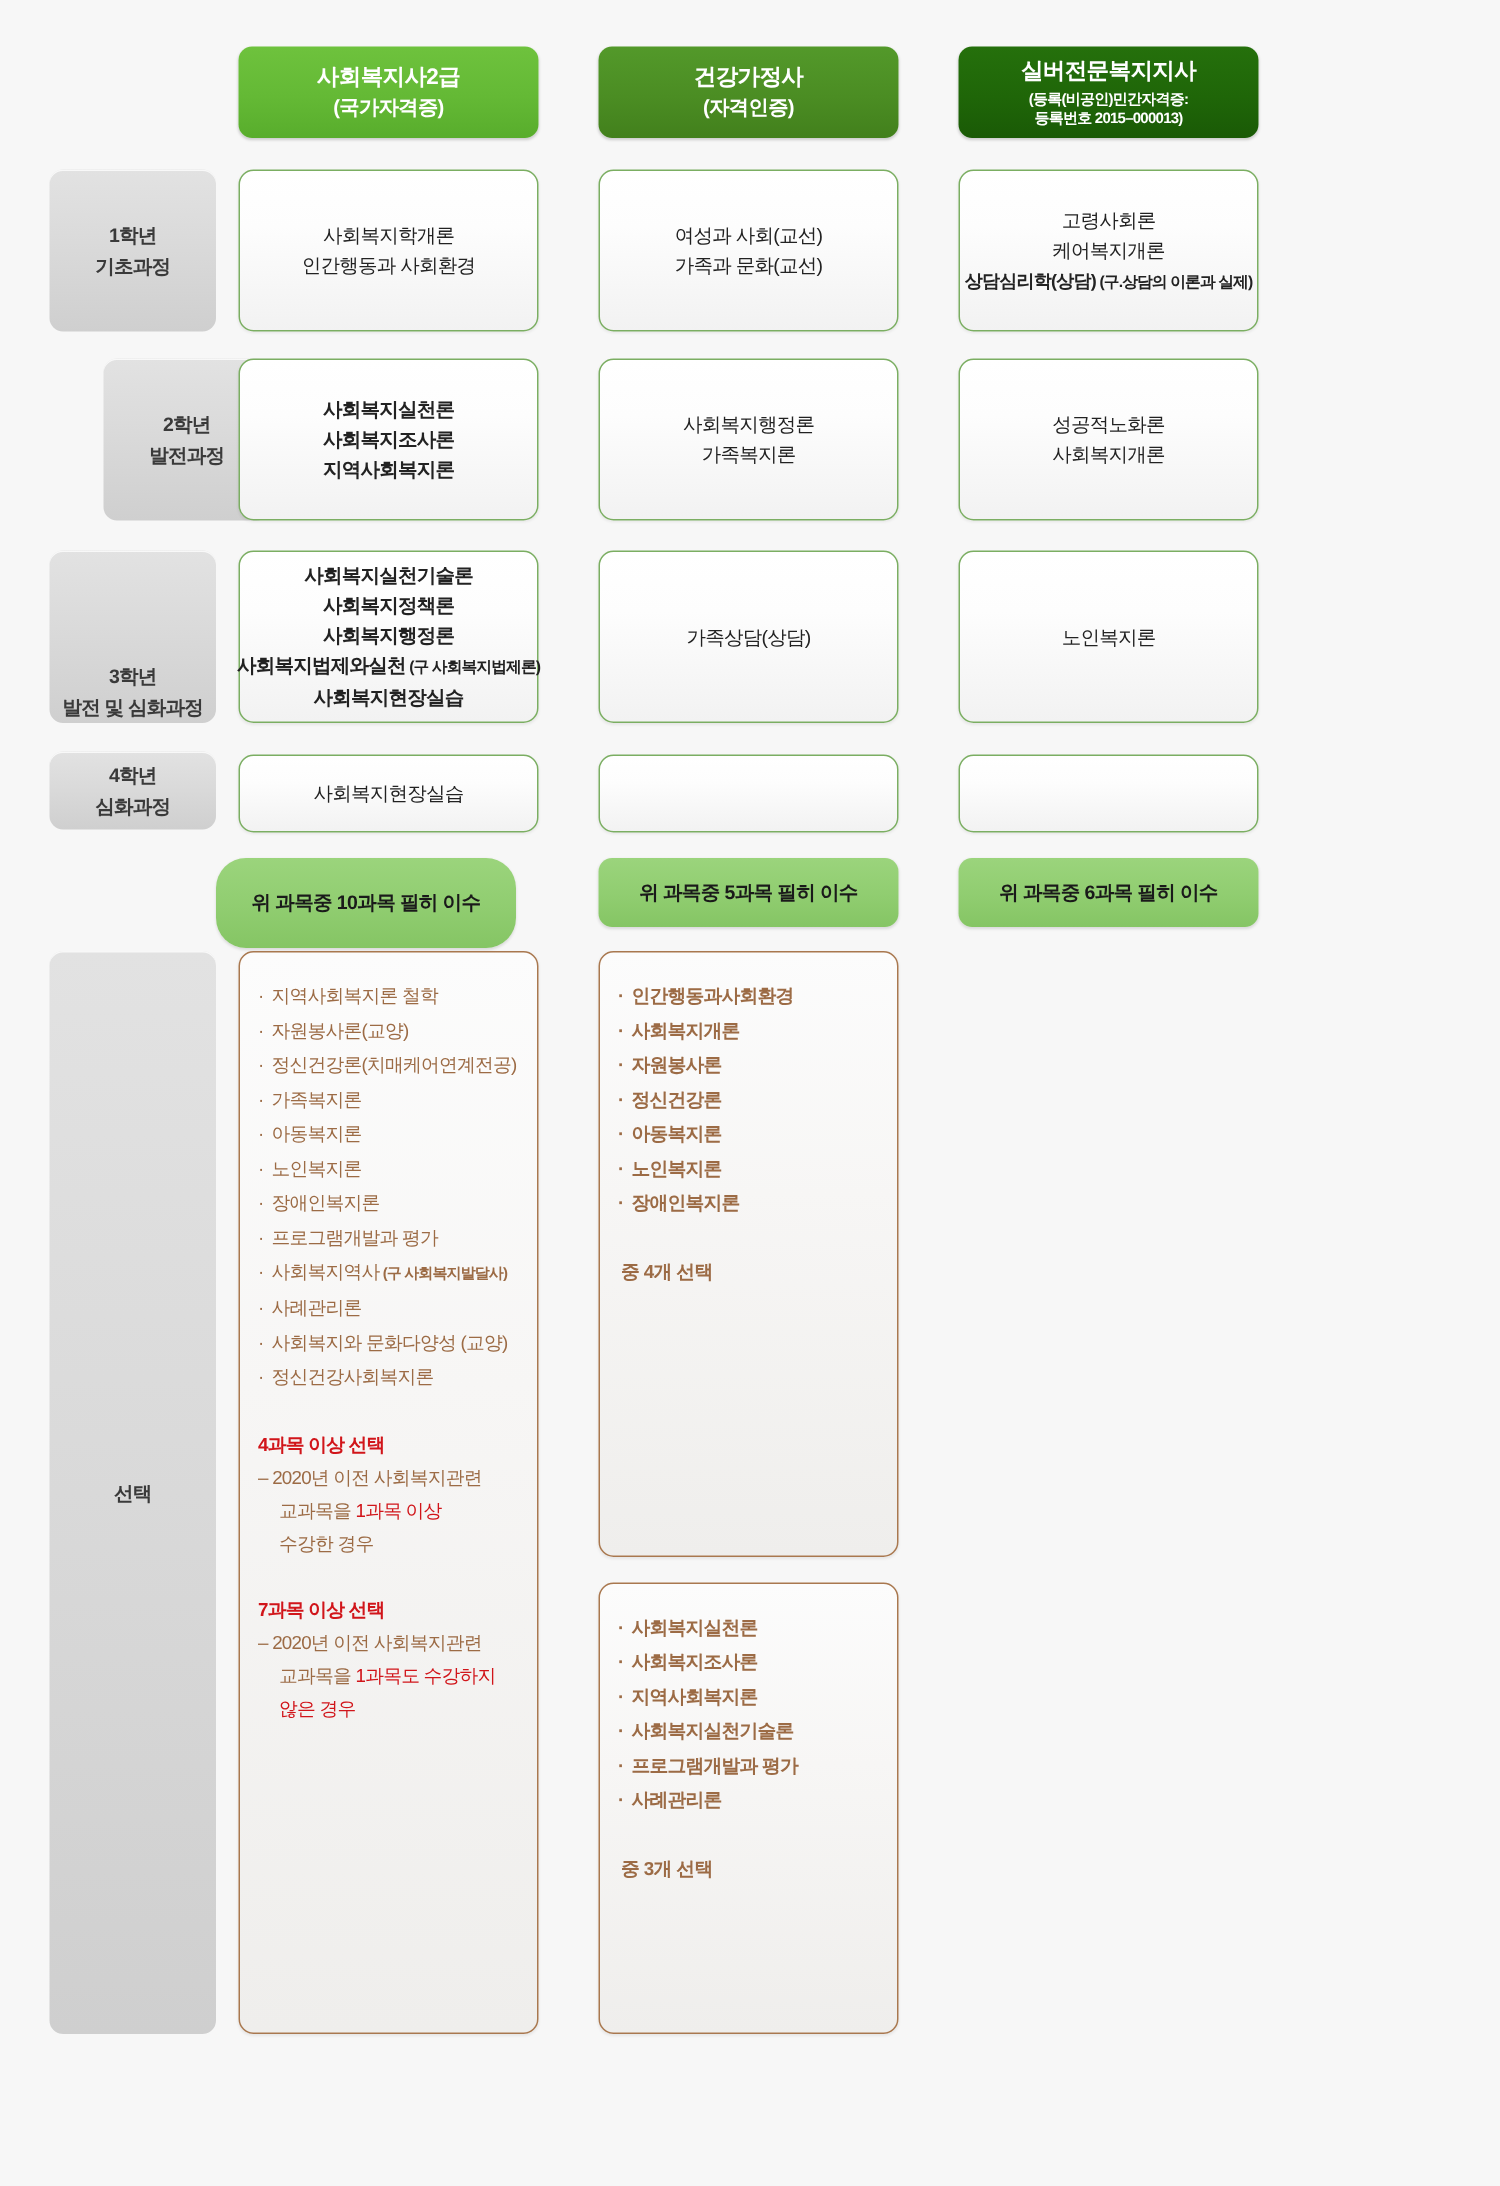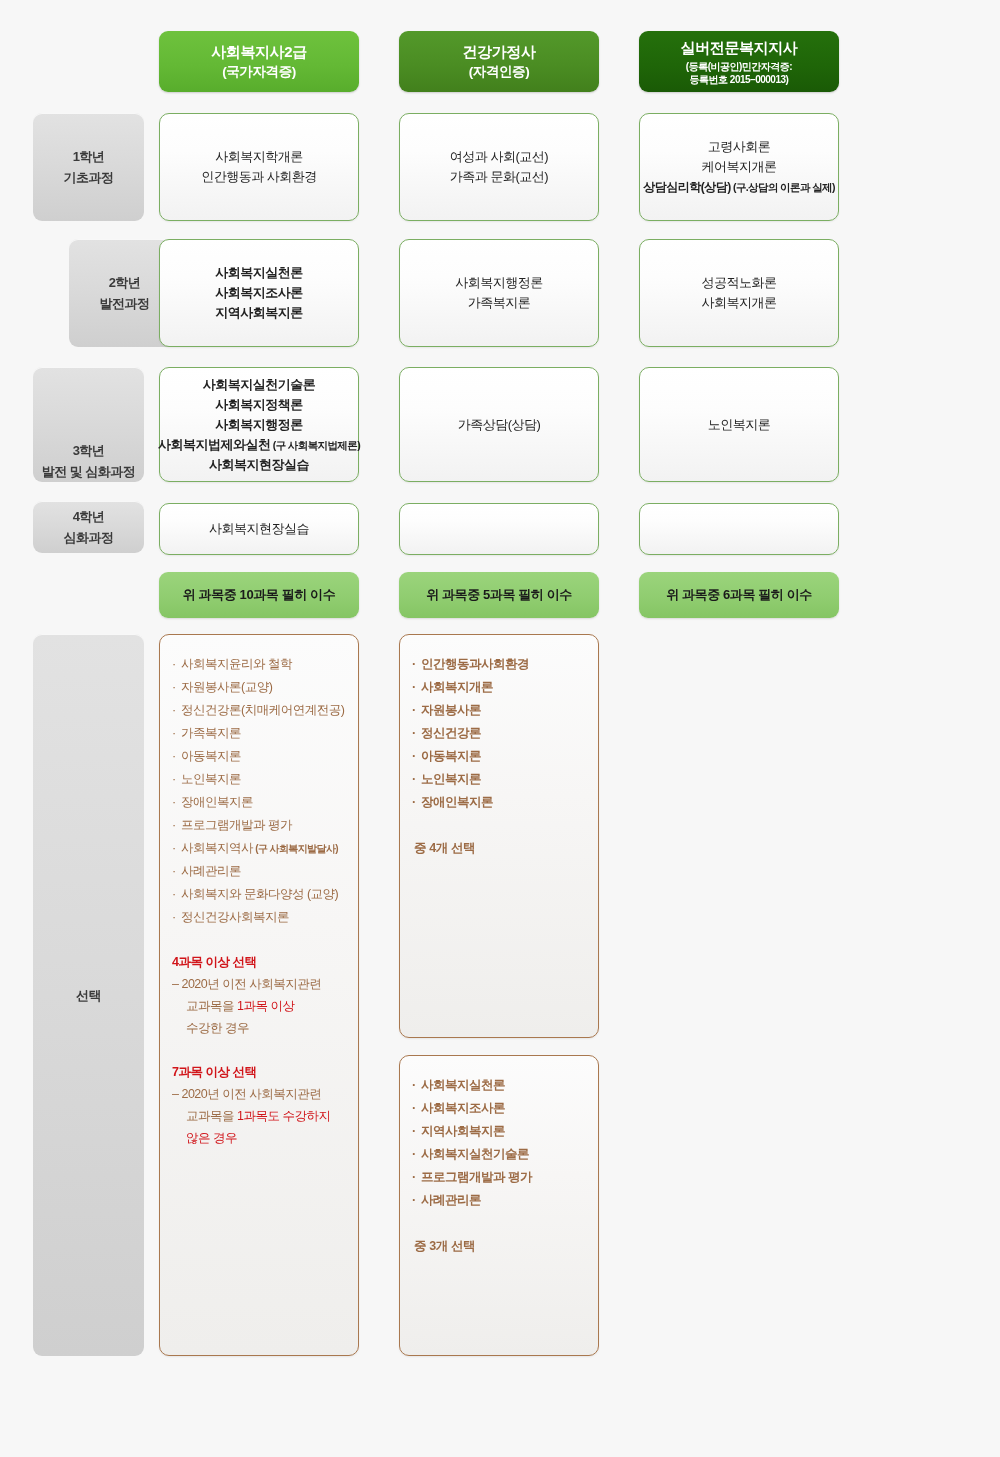--- a/index.html
+++ b/index.html
@@ -237,25 +237,25 @@
     <div class="ln b">사회복지정책론</div>
     <div class="ln b">사회복지행정론</div>
     <div class="ln b"><span>사회복지법제와실천</span><span class="sm"> (구 사회복지법제론)</span></div>
     <div class="ln b">사회복지현장실습</div>
   </div>
 
   <div class="abs card" style="left:159px; top:503px; width:200px; height:52px;">
     <div class="ln">사회복지현장실습</div>
   </div>
 
-  <div class="abs reqbar" style="left:159px; top:572px; width:200px; height:46px;">위 과목중 10과목 필히 이수</div>
+  <div class="abs reqbar" style="left:144px; top:572px; width:200px; height:60px;border-radius:20px;">위 과목중 10과목 필히 이수</div>
 
   <div class="abs elect" style="left:159px; top:634px; width:200px; height:722px;">
     <ul>
-      <li>사회복지윤리와 철학</li>
+      <li>지역사회복지론 철학</li>
       <li>자원봉사론(교양)</li>
       <li>정신건강론(치매케어연계전공)</li>
       <li>가족복지론</li>
       <li>아동복지론</li>
       <li>노인복지론</li>
       <li>장애인복지론</li>
       <li>프로그램개발과 평가</li>
       <li><span>사회복지역사</span><span class="paren"> (구 사회복지발달사)</span></li>
       <li>사례관리론</li>
       <li>사회복지와 문화다양성 (교양)</li>

